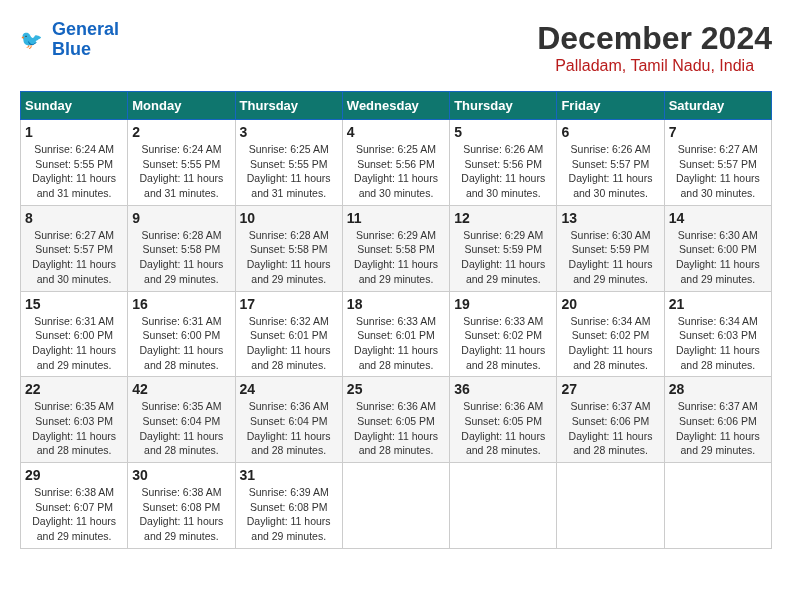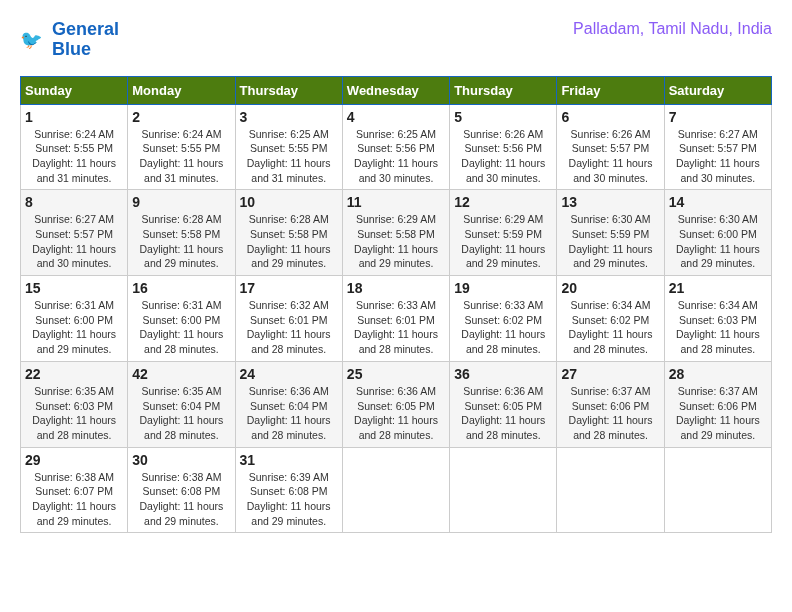--- a/index.html
+++ b/index.html
@@ -37,29 +37,30 @@
     .title-area {
       text-align: right;
     }
     .month-title {
       font-size: 32px;
       font-weight: bold;
       color: #333;
     }
     .location-title {
       font-size: 16px;
-      color: #8b5cf6;
+      color: #b91c1c;
+      text-align: center;
     }
     .calendar {
       width: 100%;
       border-collapse: collapse;
       font-size: 11px;
     }
     .calendar th {
-      background-color: #4d7c0f;
+      background-color: #0f766e;
       color: #fff;
       padding: 6px 4px;
       text-align: left;
       font-size: 13px;
       font-weight: bold;
       border: 1px solid #1565c0;
     }
     .calendar td {
       border: 1px solid #ccc;
       vertical-align: top;
@@ -94,20 +95,21 @@
   <div class="logo">
     <svg class="logo-bird" viewBox="0 0 40 40">
       <text y="28" font-size="26">🐦</text>
     </svg>
     <div class="logo-text">
       <span>General</span><br>
       <span style="color:#1565c0">Blue</span>
     </div>
   </div>
   <div class="title-area">
+    <div class="month-title">December 2024</div>
     <div class="location-title">Palladam, Tamil Nadu, India</div>
   </div>
 </div>
 
 <table class="calendar">
   <thead>
     <tr id="weekday-header">
         <th>Sunday</th>
         <th>Monday</th>
         <th>Thursday</th>

